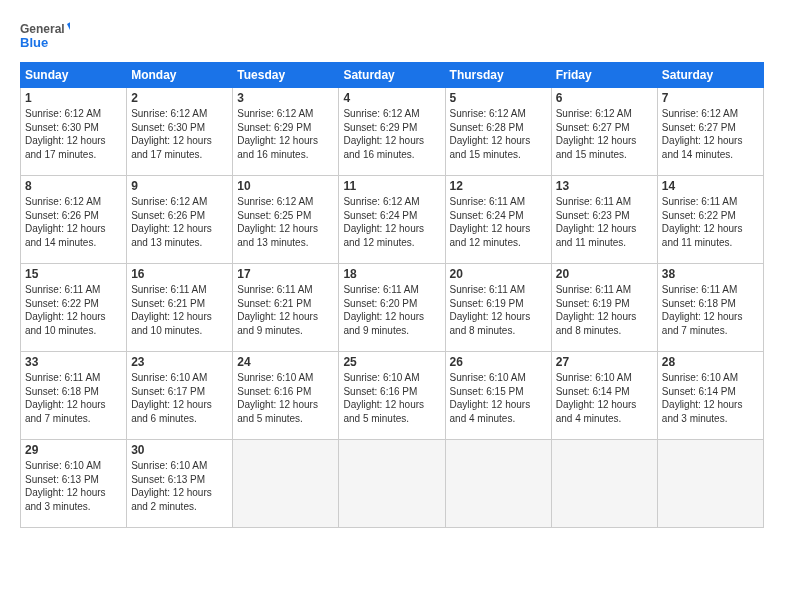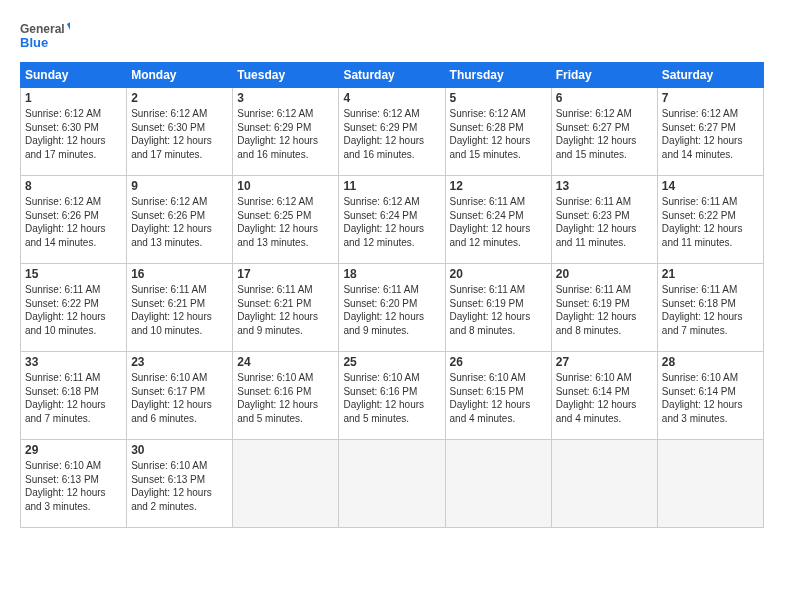--- a/index.html
+++ b/index.html
@@ -188,21 +188,21 @@
           </td>
           <td>
             <span class="day-num">20</span>
             <div class="day-info">Sunrise: 6:11 AM<br>Sunset: 6:19 PM<br>Daylight: 12 hours<br>and 8 minutes.</div>
           </td>
           <td>
             <span class="day-num">20</span>
             <div class="day-info">Sunrise: 6:11 AM<br>Sunset: 6:19 PM<br>Daylight: 12 hours<br>and 8 minutes.</div>
           </td>
           <td>
-            <span class="day-num">21</span>
+            <span class="day-num">38</span>
             <div class="day-info">Sunrise: 6:11 AM<br>Sunset: 6:18 PM<br>Daylight: 12 hours<br>and 7 minutes.</div>
           </td>
         </tr>
         <tr>
           <td>
             <span class="day-num">33</span>
             <div class="day-info">Sunrise: 6:11 AM<br>Sunset: 6:18 PM<br>Daylight: 12 hours<br>and 7 minutes.</div>
           </td>
           <td>
             <span class="day-num">23</span>

